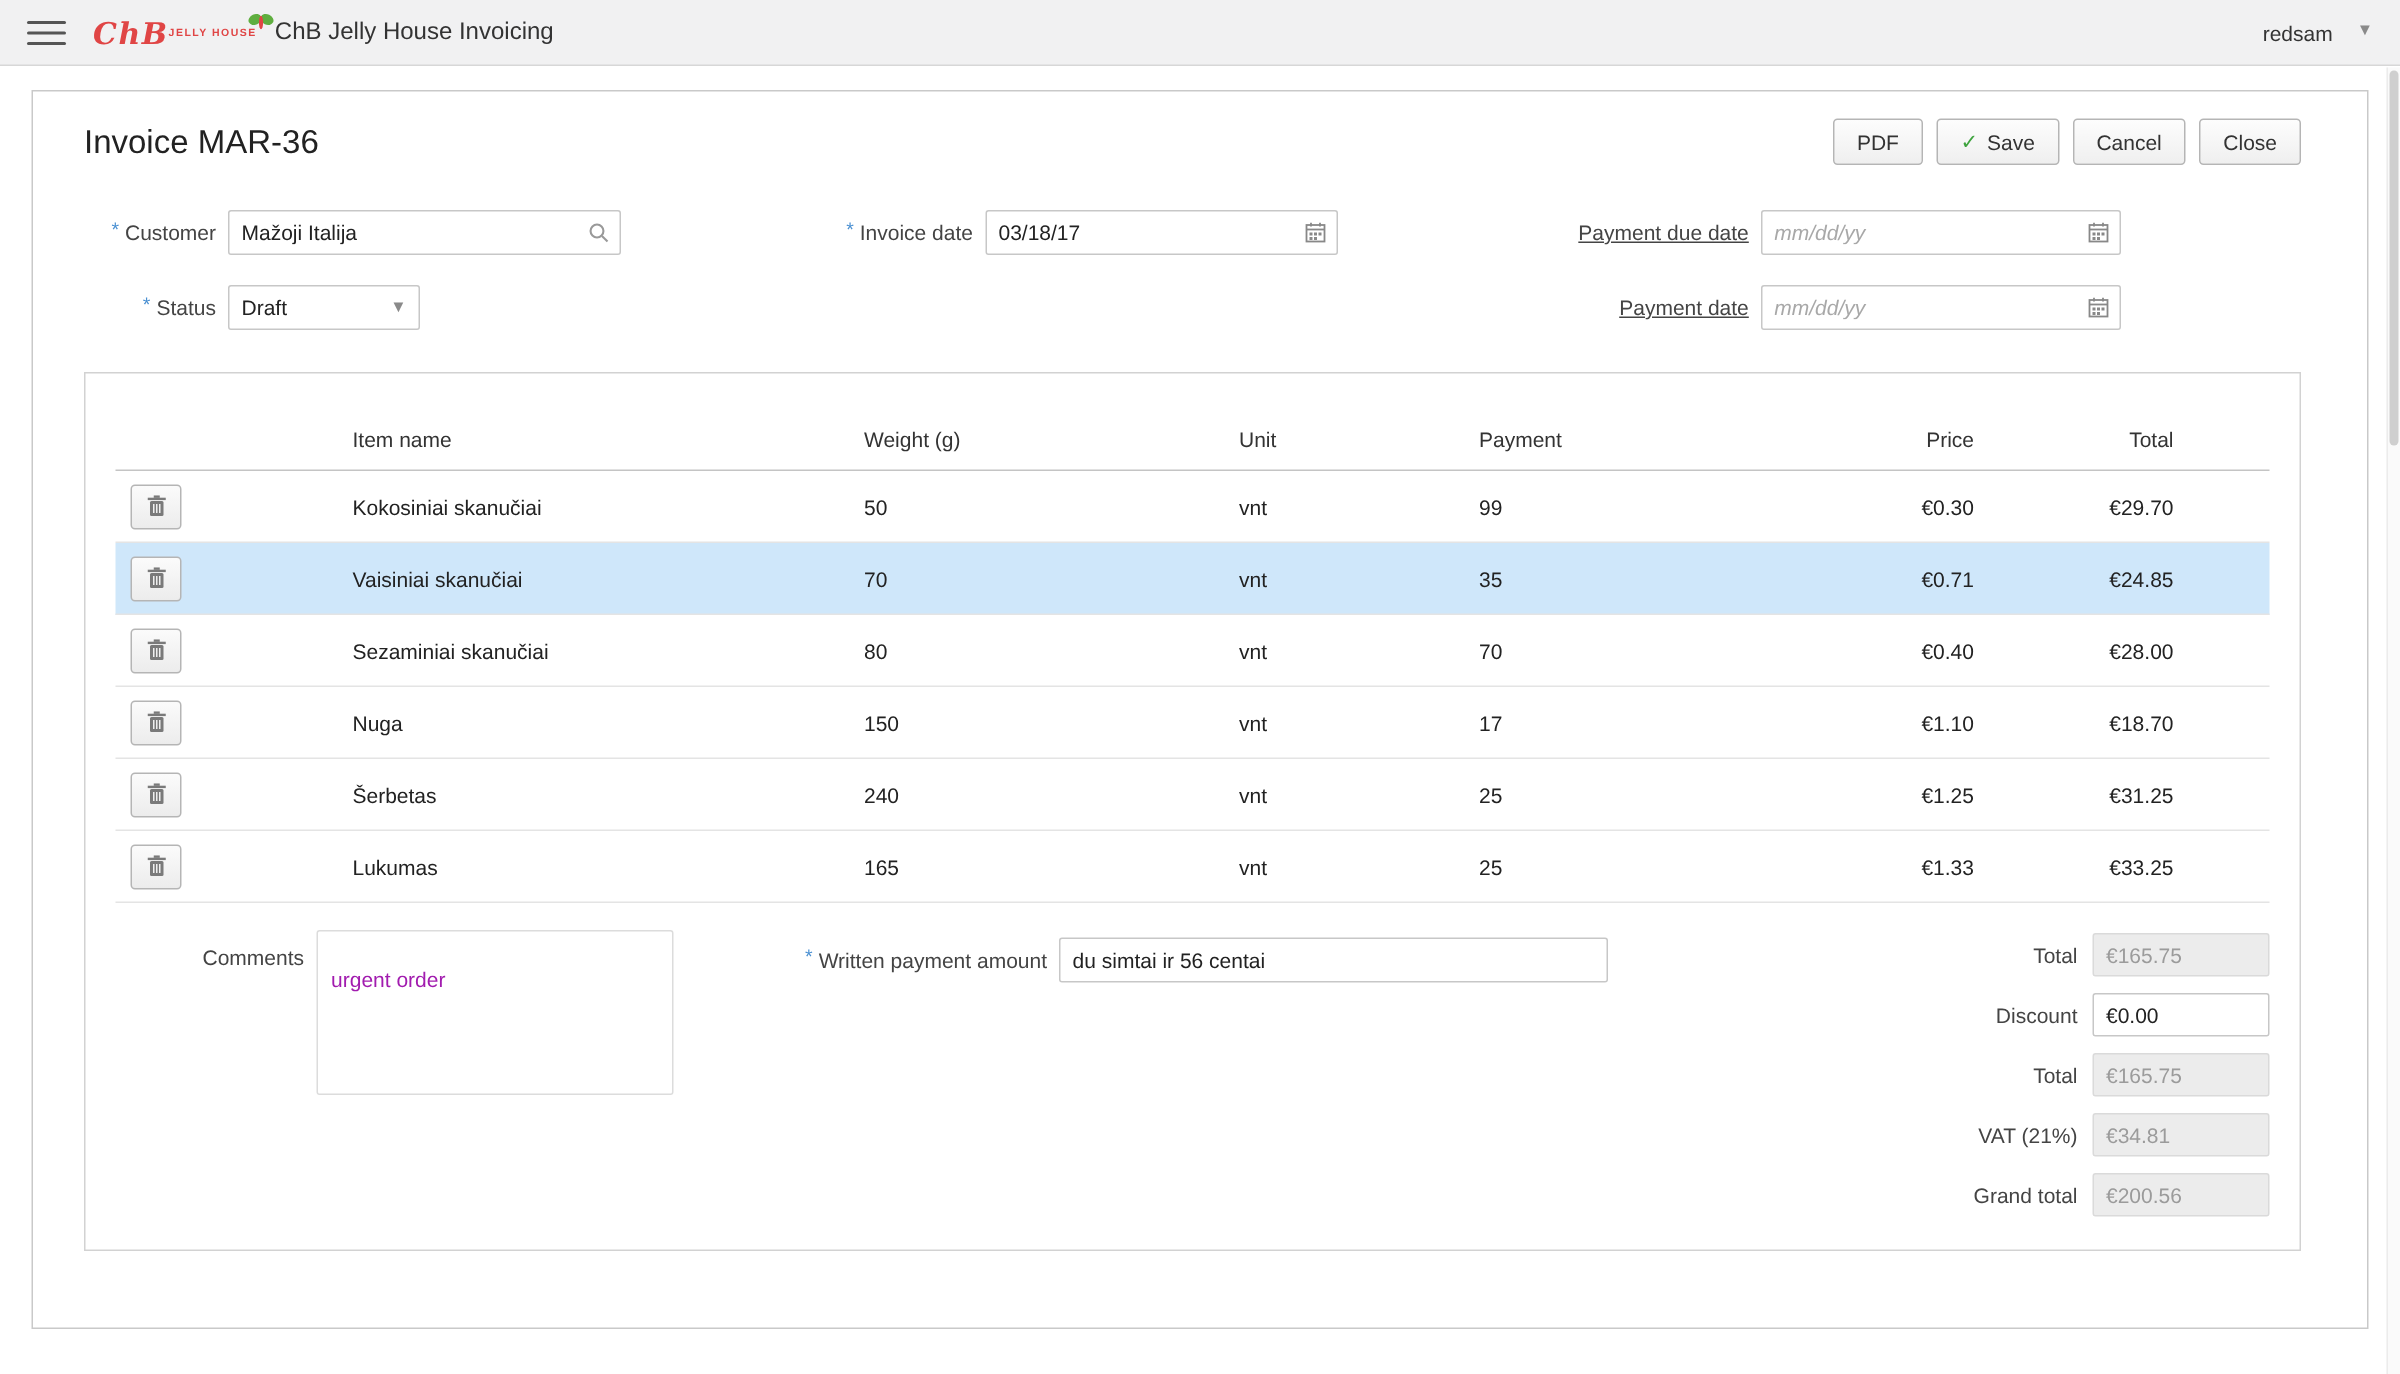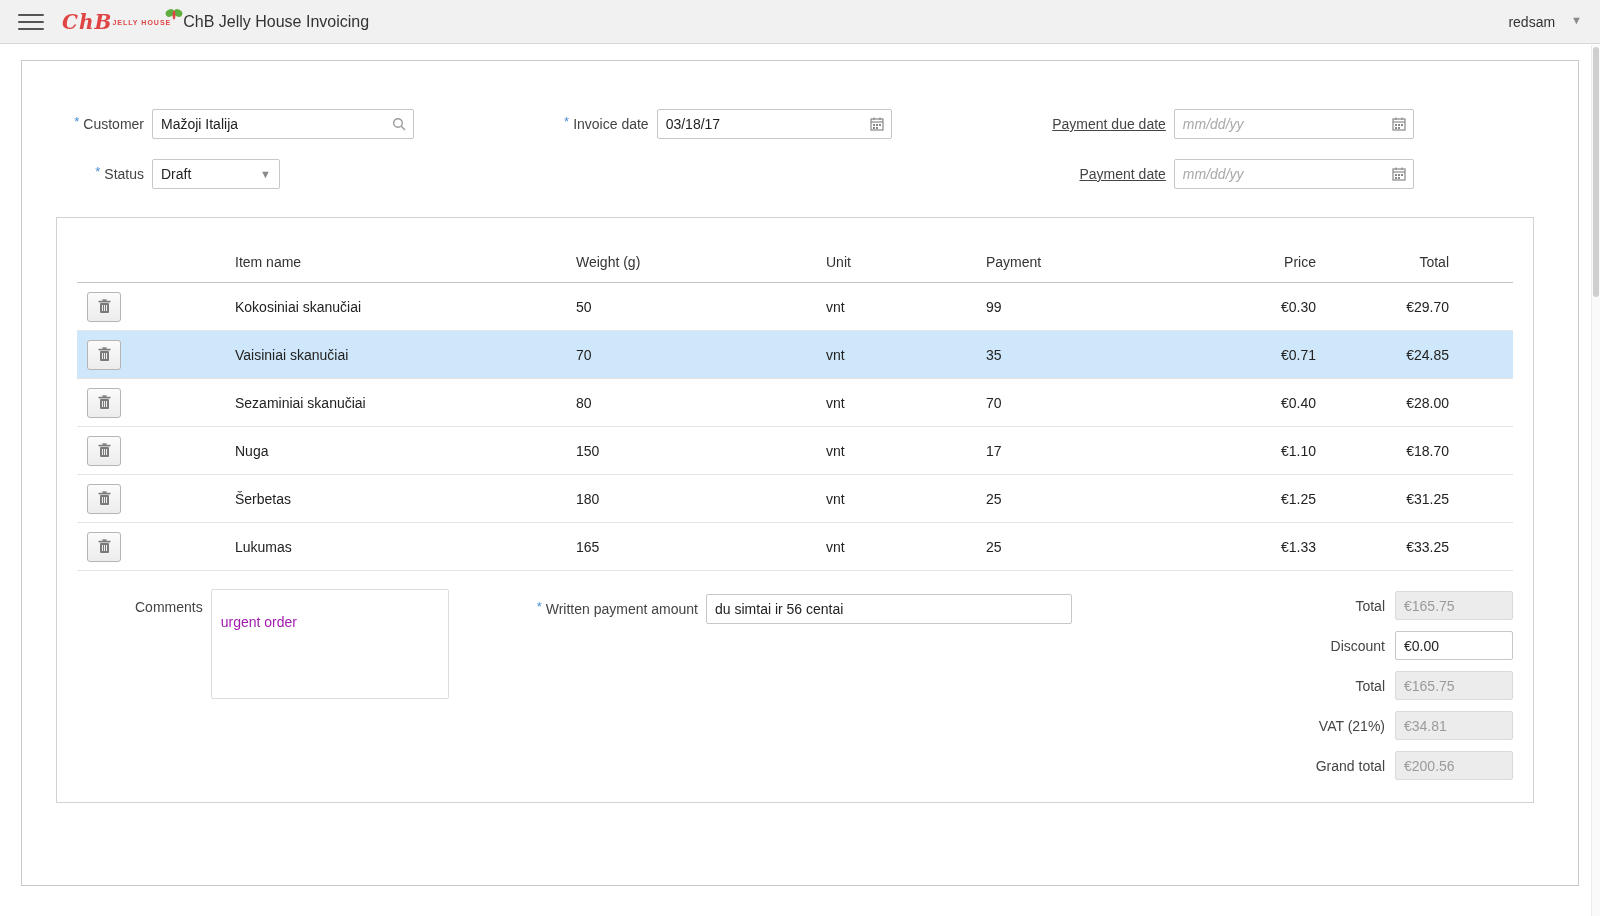--- a/index.html
+++ b/index.html
@@ -131,20 +131,38 @@
     <span class="caret">▼</span>
   </div>
 </header>
 
 <div class="pg-scrollbar">
     <div class="thumb"></div>
   </div>
 
 <main class="card">
 
+  <div class="card-header">
+    <h1 class="page-title">Invoice MAR-36</h1>
+    <div class="header-buttons">
+      <button class="btn">
+          <span>PDF</span>
+        </button>
+      <button class="btn">
+          <span class="check">✓</span>
+          <span>Save</span>
+        </button>
+      <button class="btn">
+          <span>Cancel</span>
+        </button>
+      <button class="btn">
+          <span>Close</span>
+        </button>
+    </div>
+  </div>
 
   <div class="form-grid">
 
     <div class="field">
       <span class="fld-label lw1"><span class="req">*</span><span>Customer</span></span>
       <span class="input-wrap">
         <input type="text" class="w-customer" value="Mažoji Italija" style="">
         <span class="in-icon">
           <svg width="14" height="14" viewBox="0 0 14 14">
               <circle cx="6" cy="6" r="4.3" fill="none" stroke="#999" stroke-width="1.4"></circle>
@@ -329,21 +347,21 @@
               <rect x="2" y="4" width="9" height="10" rx="1" fill="#7a7a7a"></rect>
               <rect x="0.5" y="1.8" width="12" height="1.6" fill="#7a7a7a"></rect>
               <rect x="4.5" y="0.3" width="4" height="1.6" fill="#7a7a7a"></rect>
               <line x1="4.5" y1="6" x2="4.5" y2="12" stroke="#efefef" stroke-width="1"></line>
               <line x1="6.5" y1="6" x2="6.5" y2="12" stroke="#efefef" stroke-width="1"></line>
               <line x1="8.5" y1="6" x2="8.5" y2="12" stroke="#efefef" stroke-width="1"></line>
             </svg>
           </button>
         </span>
         <span>Šerbetas</span>
-        <span>180</span>
+        <span>240</span>
         <span>vnt</span>
         <span>25</span>
         <span class="col-right">€1.25</span>
         <span class="col-right">€31.25</span>
       </div>
 
       <div class="trow item-row">
         <span>
           <button class="del-btn">
             <svg width="13" height="15" viewBox="0 0 13 15">

